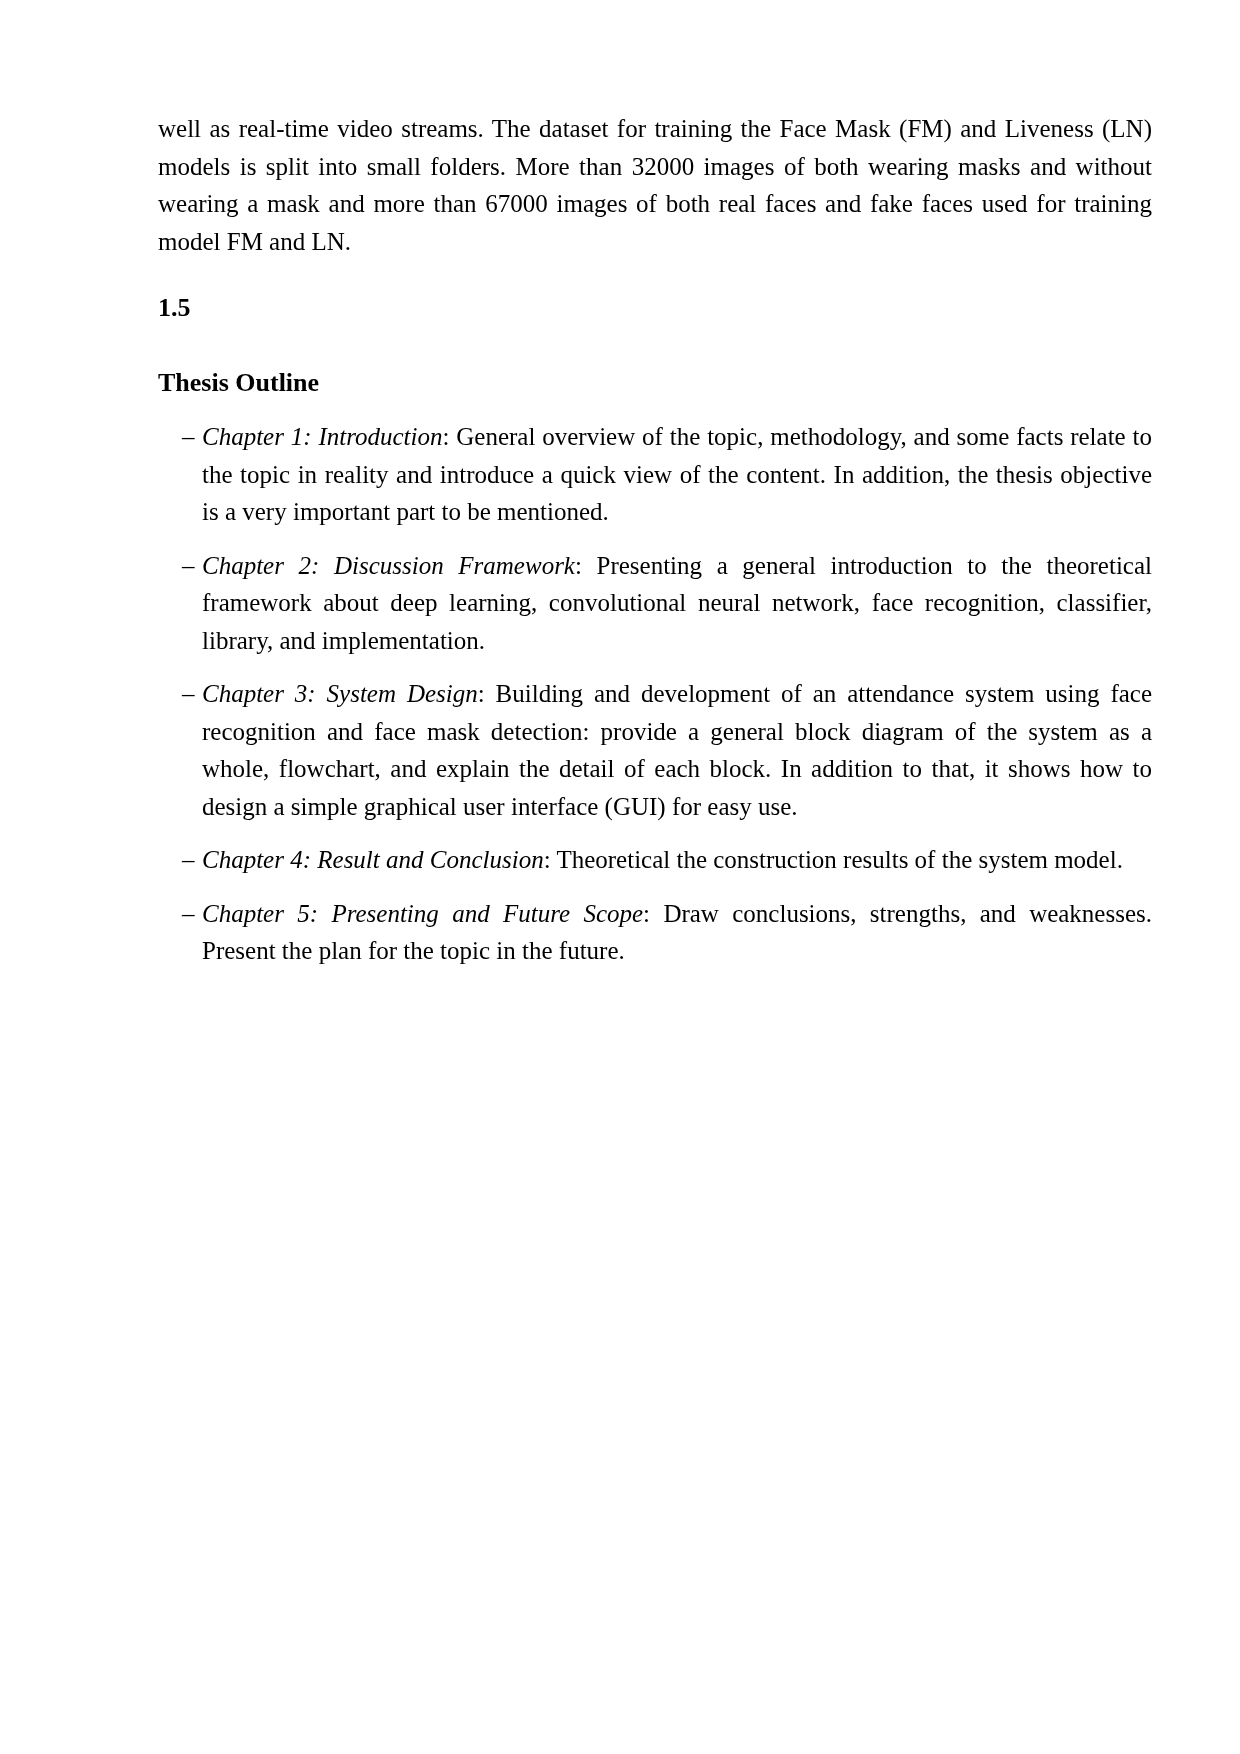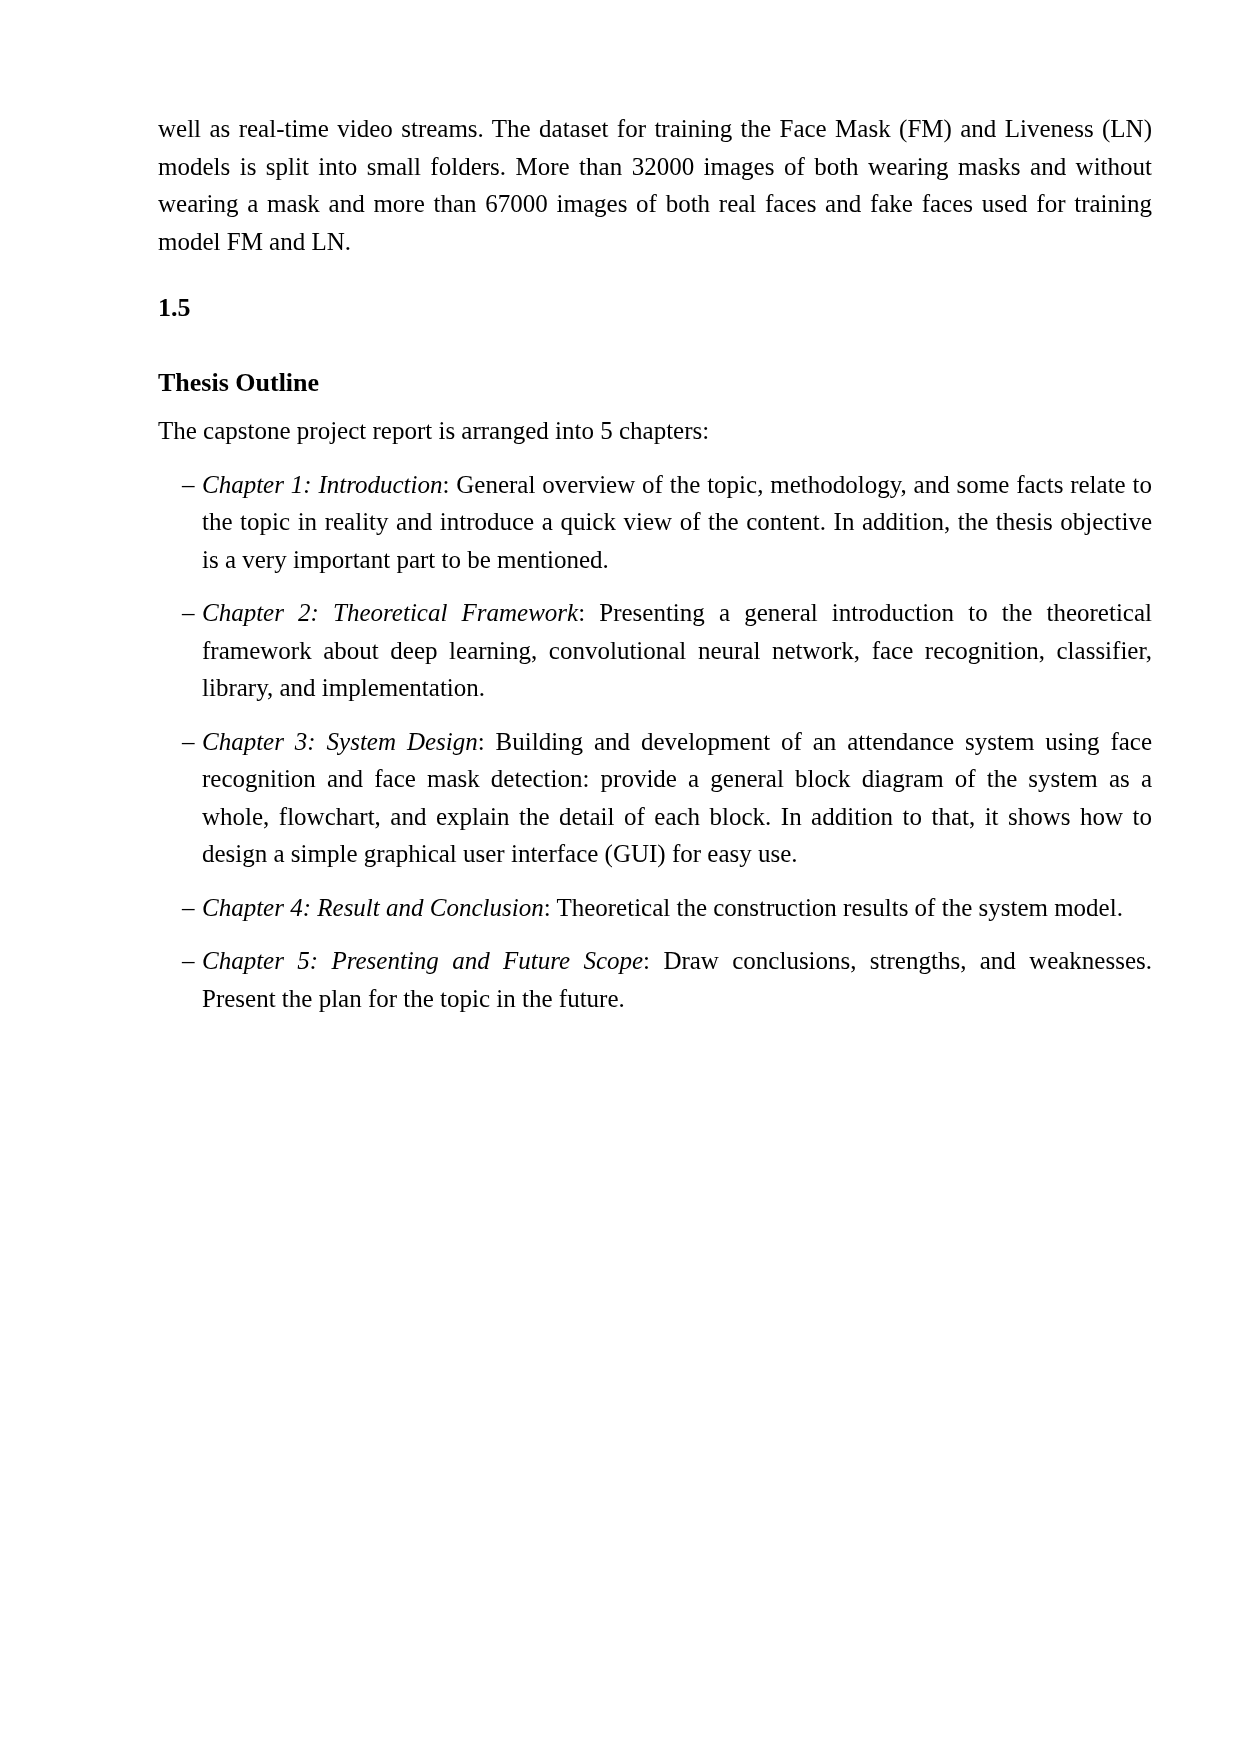--- a/index.html
+++ b/index.html
@@ -80,30 +80,29 @@
 <div class="page">
   <div class="content">
 
     <p class="para">well as real-time video streams. The dataset for training the Face Mask (FM) and Liveness (LN) models is split into small folders. More than 32000 images of both wearing masks and without wearing a mask and more than 67000 images of both real faces and fake faces used for training model FM and LN.</p>
 
     <div class="section-heading">
       <span class="num">1.5</span>
       <span class="title">Thesis Outline</span>
     </div>
 
-    <div class="intro">The capstone project report is arranged into 5 chapters:</div>
 
     <ul class="chapters">
       <li class="chapter">
         <span class="marker">–</span>
         <span class="chapter-body"><span class="chapter-title">Chapter 1: Introduction</span><span>: General overview of the topic, methodology, and some facts relate to the topic in reality and introduce a quick view of the content. In addition, the thesis objective is a very important part to be mentioned.</span></span>
       </li>
       <li class="chapter">
         <span class="marker">–</span>
-        <span class="chapter-body"><span class="chapter-title">Chapter 2: Theoretical Framework</span><span>: Presenting a general introduction to the theoretical framework about deep learning, convolutional neural network, face recognition, classifier, library, and implementation.</span></span>
+        <span class="chapter-body"><span class="chapter-title">Chapter 2: Discussion Framework</span><span>: Presenting a general introduction to the theoretical framework about deep learning, convolutional neural network, face recognition, classifier, library, and implementation.</span></span>
       </li>
       <li class="chapter">
         <span class="marker">–</span>
         <span class="chapter-body"><span class="chapter-title">Chapter 3: System Design</span><span>: Building and development of an attendance system using face recognition and face mask detection: provide a general block diagram of the system as a whole, flowchart, and explain the detail of each block. In addition to that, it shows how to design a simple graphical user interface (GUI) for easy use.</span></span>
       </li>
       <li class="chapter">
         <span class="marker">–</span>
         <span class="chapter-body"><span class="chapter-title">Chapter 4: Result and Conclusion</span><span>: Theoretical the construction results of the system model.</span></span>
       </li>
       <li class="chapter">

